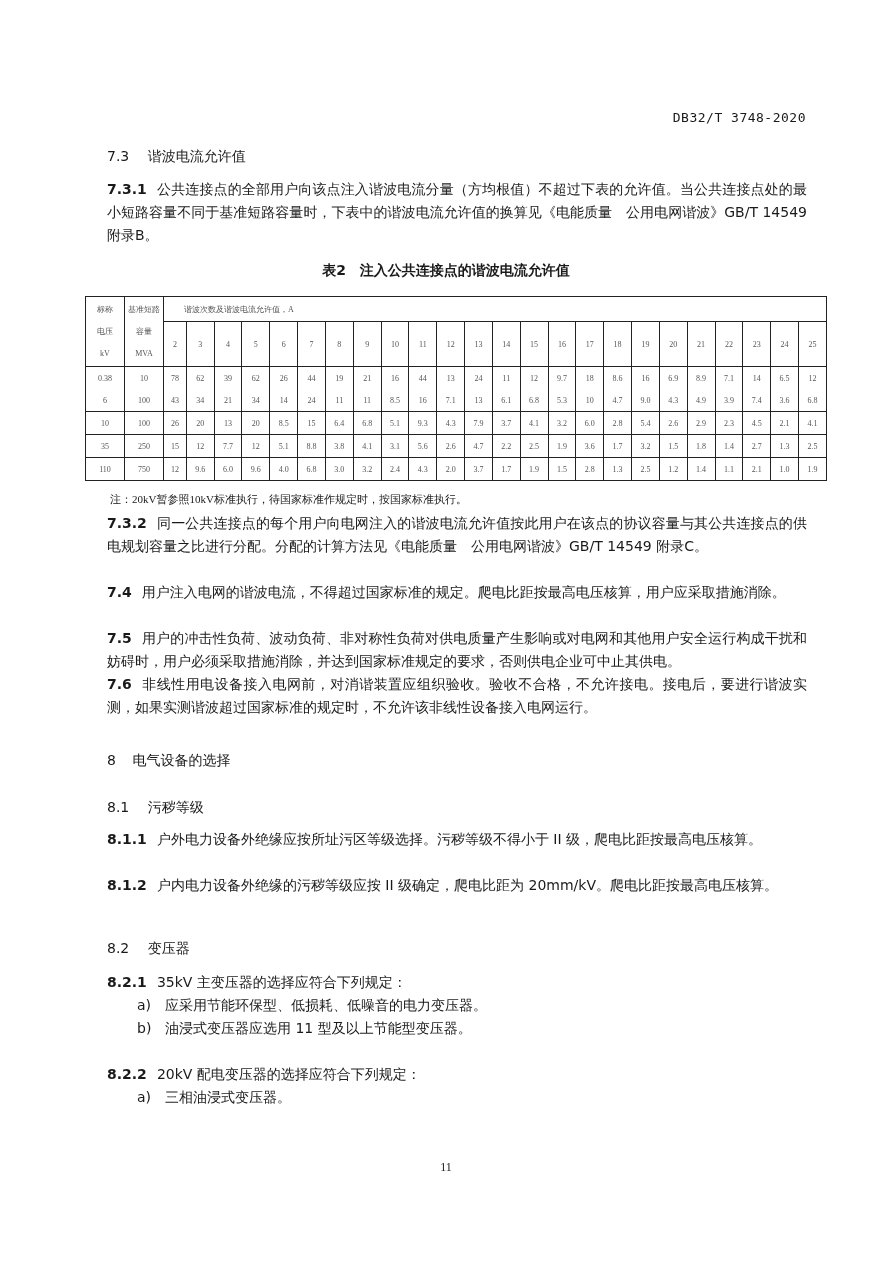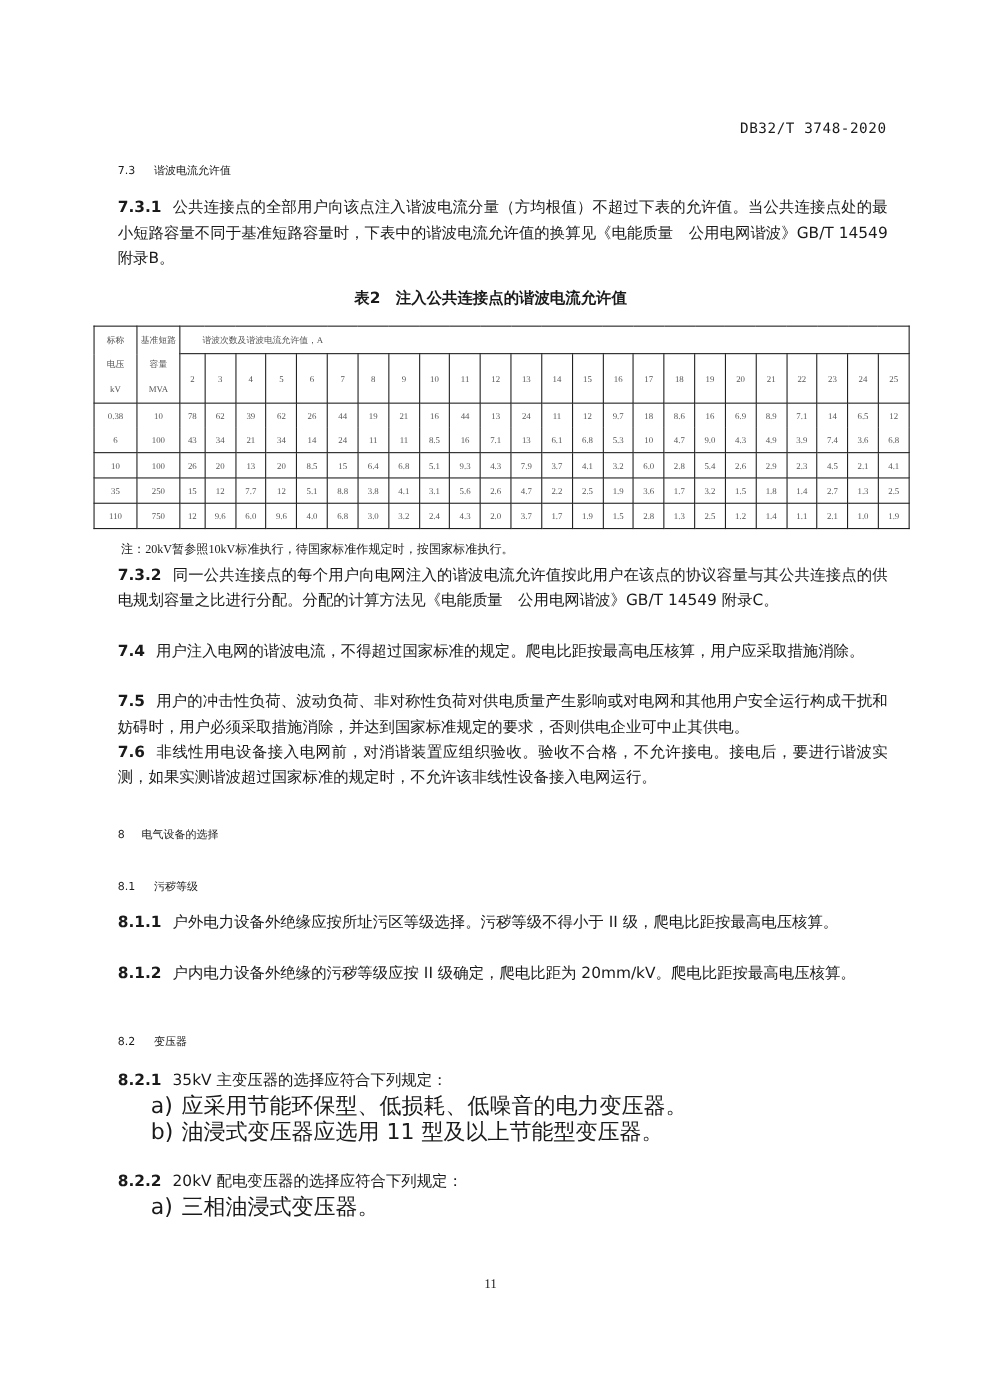--- a/index.html
+++ b/index.html
@@ -1,29 +1,29 @@
 <!DOCTYPE html>
 <html><head>
 <meta charset="utf-8">
 <style>
   html, body { margin: 0; padding: 0; background: #ffffff; }
   body { width: 892px; height: 1263px; position: relative; overflow: hidden;
          font-family: "DejaVu Sans", sans-serif; color: #1a1a1a; }
   .abs { position: absolute; }
   .doc-id { right: 86px; top: 110px; font-family: "DejaVu Sans Mono", monospace; font-size: 13px; letter-spacing: 0.5px; }
-  .h2 { font-size: 10px; }
+  .h2 { font-size: 14px; }
   .para { left: 107px; width: 700px; font-size: 14px; line-height: 23px; text-align: justify; }
   .num { font-weight: bold; margin-right: 10px; }
   .cap { left: 0; width: 892px; text-align: center; top: 262px; font-size: 14px; font-weight: bold; }
   table.ht { position: absolute; left: 85px; top: 296px; width: 742px; border-collapse: collapse;
              font-family: "Liberation Serif", serif; font-size: 8px; color: #555; }
   table.ht td { border: 1px solid #222; text-align: center; padding: 0; height: 22px; }
   table.ht td.lab { width: 38px; }
   .note { left: 110px; top: 492px; font-size: 11px; font-family: "Liberation Serif", serif; }
-  .list { font-size: 20px; line-height: 23px; }
+  .list { font-size: 14px; line-height: 23px; }
   .page-no { left: 0; width: 892px; text-align: center; top: 1160px; font-size: 12px; font-family: "Liberation Serif", serif; }
 </style>
 </head>
 <body>
 
 <div class="abs doc-id">DB32/T 3748-2020</div>
 
 <div class="abs h2" style="left:107px; top:148px;">
   <span>7.3</span>
   <span style="margin-left:14px;">谐波电流允许值</span>

